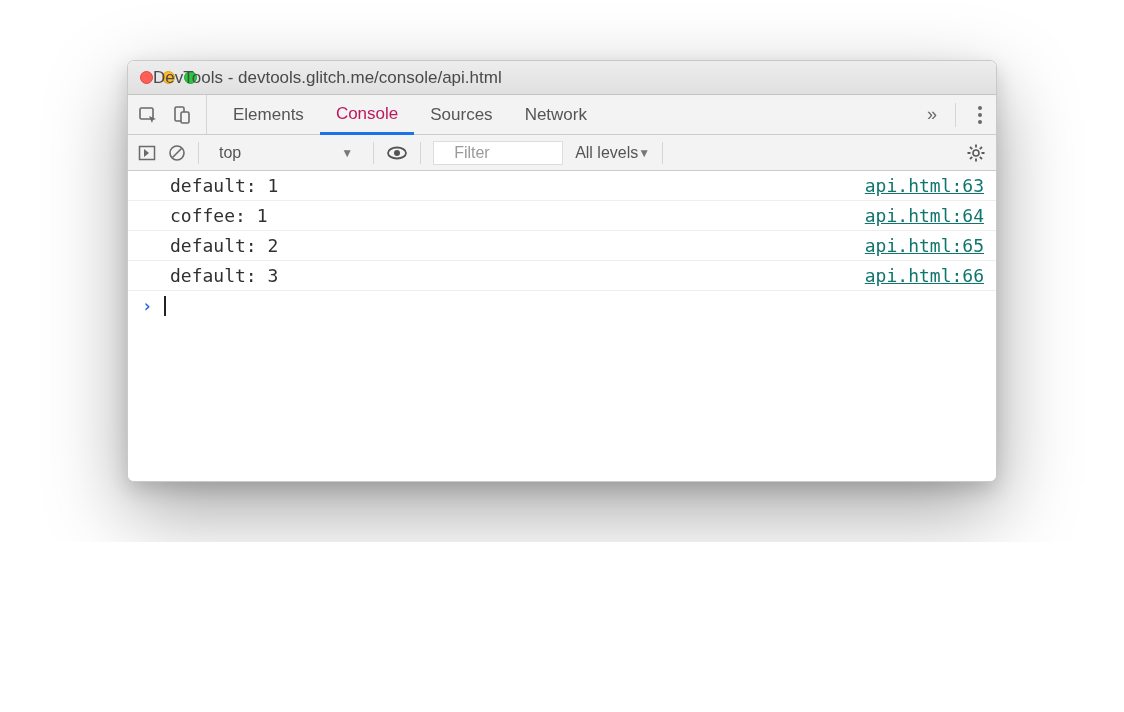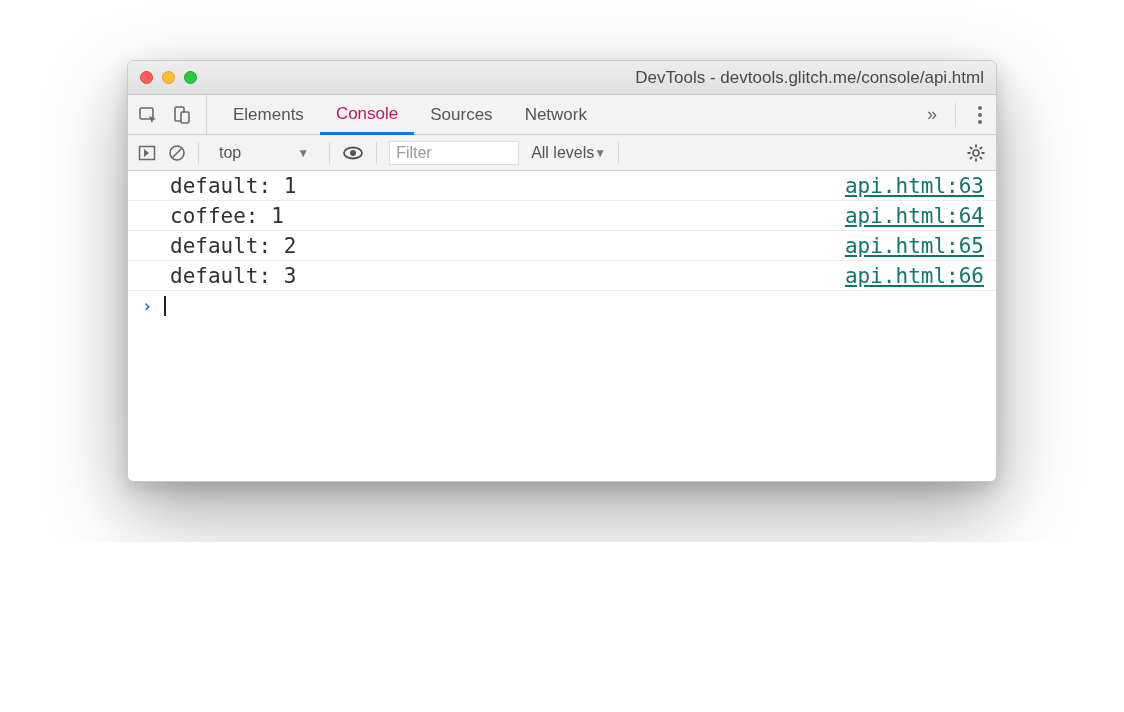--- a/index.html
+++ b/index.html
@@ -29,21 +29,21 @@
     align-items: center;
     padding: 0 12px;
   }
   .traffic { display: flex; gap: 9px; margin-right: 16px; }
   .tl { width: 13px; height: 13px; border-radius: 50%; }
   .tl.red { background: #ff5f57; border: 0.5px solid #e0443e; }
   .tl.yellow { background: #ffbd2e; border: 0.5px solid #dea123; }
   .tl.green { background: #28c940; border: 0.5px solid #1aab29; }
   .title {
     flex: 1;
-    text-align: right;
+    text-align: left;
     font-size: 17px;
     color: #4a4a4a;
     font-weight: 400;
     margin-left: -60px;
   }
 
   
   .tabsbar {
     height: 40px;
     background: #f3f3f3;
@@ -75,42 +75,42 @@
     border-bottom: 1px solid #ccc;
     display: flex;
     align-items: center;
     padding: 0 10px;
     gap: 12px;
     font-size: 16px;
     color: #555;
   }
   .vsep { width:1px; height:22px; background:#d5d5d5; }
   .ctx-select {
-    display:flex; align-items:center; gap: 56px;
+    display:flex; align-items:center; gap: 100px;
     padding: 2px 8px; cursor:pointer;
   }
   .ctx-select .tri { color:#777; font-size:12px;}
   .filter-input {
     background:#fff; border:1px solid #ddd; height:24px;
-    font-size:16px; padding:0 6px; width:130px; color:#333;
+    font-size:16px; padding:0 20px; width:130px; color:#333;
     font-family:inherit;
   }
   .filter-input::placeholder{color:#9a9a9a;}
   .levels { display:flex; align-items:center; gap:0; cursor:pointer;}
   .levels .tri{ color:#777; font-size:12px;}
   .gear{ margin-left:auto; color:#5a5a5a;}
 
   
   .cbody { background:#fff; min-height: 310px; }
   .row {
     display:flex; align-items:center;
     height:30px;
     border-bottom:1px solid #eee;
     font-family: Menlo, Consolas, monospace;
-    font-size:21px;
+    font-size:18px;
     color:#303030;
     padding: 0 12px 0 42px;
   }
   .row .msg{ flex:1; }
   .row .src{ color:#0f766e; text-decoration: underline; cursor:pointer; font-family:Menlo,Consolas,monospace;text-align:right;}
   .prompt {
     display:flex; align-items:center;
     height:30px;
     padding: 0 12px 0 14px;
     font-family: Menlo, Consolas, monospace;

